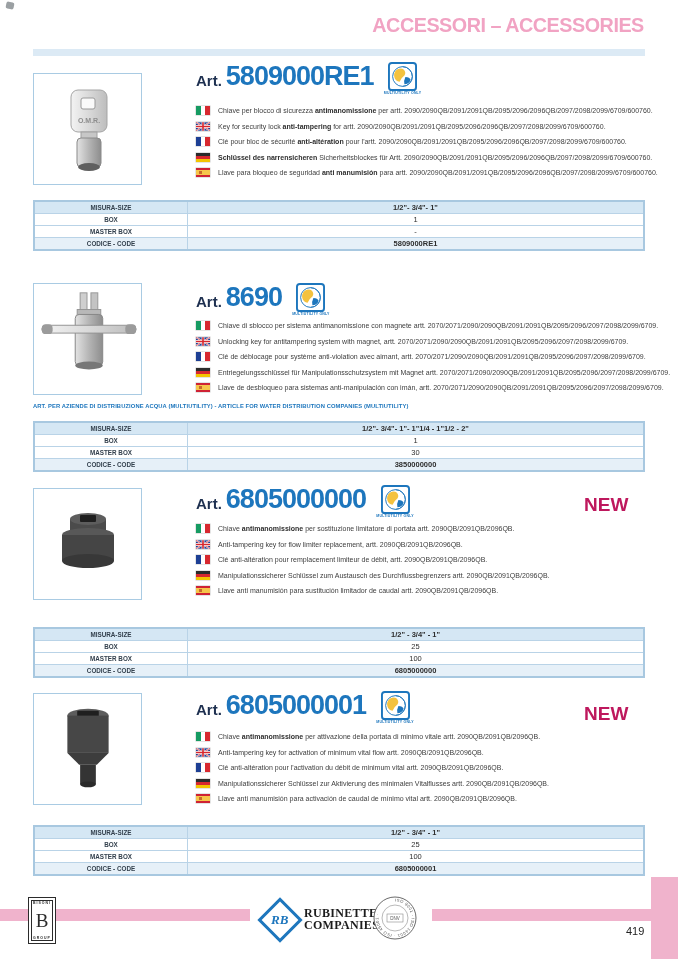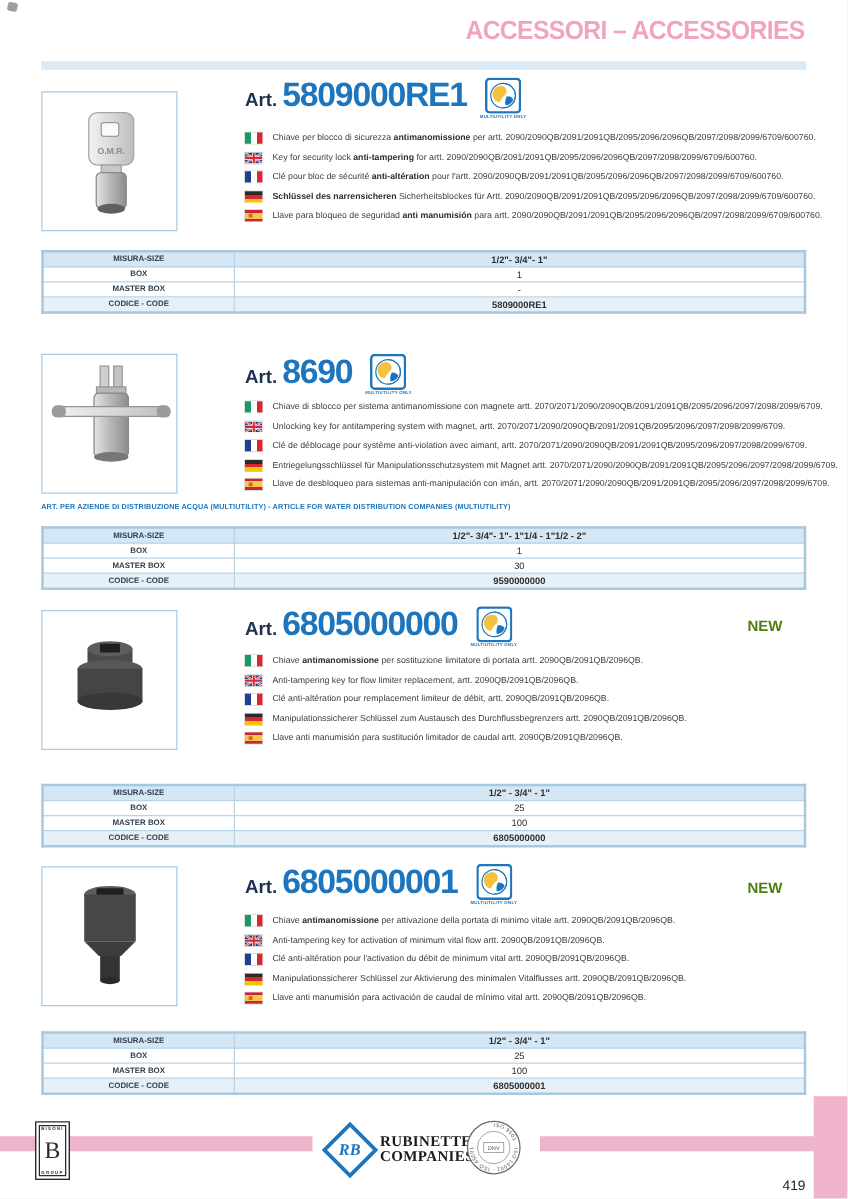--- a/index.html
+++ b/index.html
@@ -14,21 +14,21 @@
   .section{position:absolute;left:0;width:678px;}
   .img-box{position:absolute;left:33px;top:0;width:107px;height:110px;background:#fff;
            border:1px solid #A9CBE3;display:flex;align-items:center;justify-content:center;}
   .img-box svg{width:100%;height:100%;}
   .art-line{position:absolute;left:196px;display:flex;align-items:flex-start;}
   .art-label{font-size:15px;font-weight:bold;color:#1E3050;margin-top:10px;margin-right:4px;}
   .art-number{font-size:27px;font-weight:bold;color:#1D76BD;letter-spacing:-1px;line-height:29px;}
   .badge{margin-left:7px;width:44px;text-align:center;}
   .badge svg{width:29px;height:29px;display:block;margin:0 auto;}
   .badge-caption{font-size:3.5px;color:#1D76BD;font-weight:bold;letter-spacing:.2px;white-space:nowrap;}
-  .new-label{position:absolute;left:598px;font-size:12px;font-weight:bold;color:#4d7c0f;}
+  .new-label{position:absolute;left:584px;font-size:19px;font-weight:bold;color:#be185d;}
 
   ul.descs{position:absolute;left:196px;margin:0;padding:0;list-style:none;width:465px;}
   ul.descs li{height:15.5px;display:flex;align-items:center;}
   .flag{width:14px;height:9px;flex:0 0 14px;margin-right:8px;box-shadow:0 0 0 .5px #c9c9c9;position:relative;}
   .flag svg{display:block;width:14px;height:9px;}
   .flag-it{background:linear-gradient(to right,#169b62 33.3%,#fff 33.3% 66.6%,#d7282f 66.6%);}
   .flag-fr{background:linear-gradient(to right,#1d3f94 33.3%,#fff 33.3% 66.6%,#d7282f 66.6%);}
   .flag-de{background:linear-gradient(to bottom,#2b2b2b 33.3%,#d7282f 33.3% 66.6%,#f3c500 66.6%);}
   .flag-es{background:linear-gradient(to bottom,#cf2234 23%,#f6c64a 23% 77%,#cf2234 77%);}
   .flag-es::after{content:"";position:absolute;left:3px;top:3px;width:2.5px;height:3px;background:#c96a2a;}
@@ -58,21 +58,21 @@
   .bisoni .tiny{font-size:3.5px;letter-spacing:1px;color:#2b2b2b;font-weight:bold;}
   .bisoni .bigB{font-family:"Liberation Serif",serif;font-size:19px;line-height:17px;color:#2b2b2b;}
   .rb-wrap{position:absolute;left:258px;top:898px;display:flex;align-items:center;}
   .rb-diamond{width:26px;height:26px;border:3px solid #1D76BD;background:#fff;transform:rotate(45deg);
               margin:6px 8px 0 6px;display:flex;align-items:center;justify-content:center;}
   .rb-mono{transform:rotate(-45deg);font-family:"Liberation Serif",serif;font-style:italic;
            font-weight:bold;font-size:13px;color:#1D76BD;}
   .rb-text{font-family:"Liberation Serif",serif;font-weight:bold;color:#1c1c1c;font-size:12px;
            line-height:12.5px;letter-spacing:.3px;margin-top:4px;}
   .seal{position:absolute;left:372px;top:895px;width:46px;height:46px;}
-  .page-number{position:absolute;left:626px;top:925px;font-size:11px;color:#222;margin-top:18px;}
+  .page-number{position:absolute;left:626px;top:925px;font-size:11px;color:#222;}
   .hidden-defs{position:absolute;width:0;height:0;overflow:hidden;}
 </style>
 </head>
 <body>
 
 <div class="page">
 
   <svg class="hidden-defs" aria-hidden="true">
     <defs>
       <linearGradient id="gmetal" x1="0" y1="0" x2="1" y2="0">
@@ -256,21 +256,21 @@
       <tr class="row-b">
             <td class="lbl">BOX</td>
             <td class="val">1</td>
           </tr>
       <tr class="row-c">
             <td class="lbl">MASTER BOX</td>
             <td class="val">30</td>
           </tr>
       <tr class="row-d">
             <td class="lbl">CODICE - CODE</td>
-            <td class="val">9590000000</td>
+            <td class="val">3850000000</td>
           </tr>
     </tbody>
       </table>
   </section>
 
   <section class="section" style="top:488px;">
     <div class="img-box">
       <svg>
           <use href="#img-socket"></use>
         </svg>

